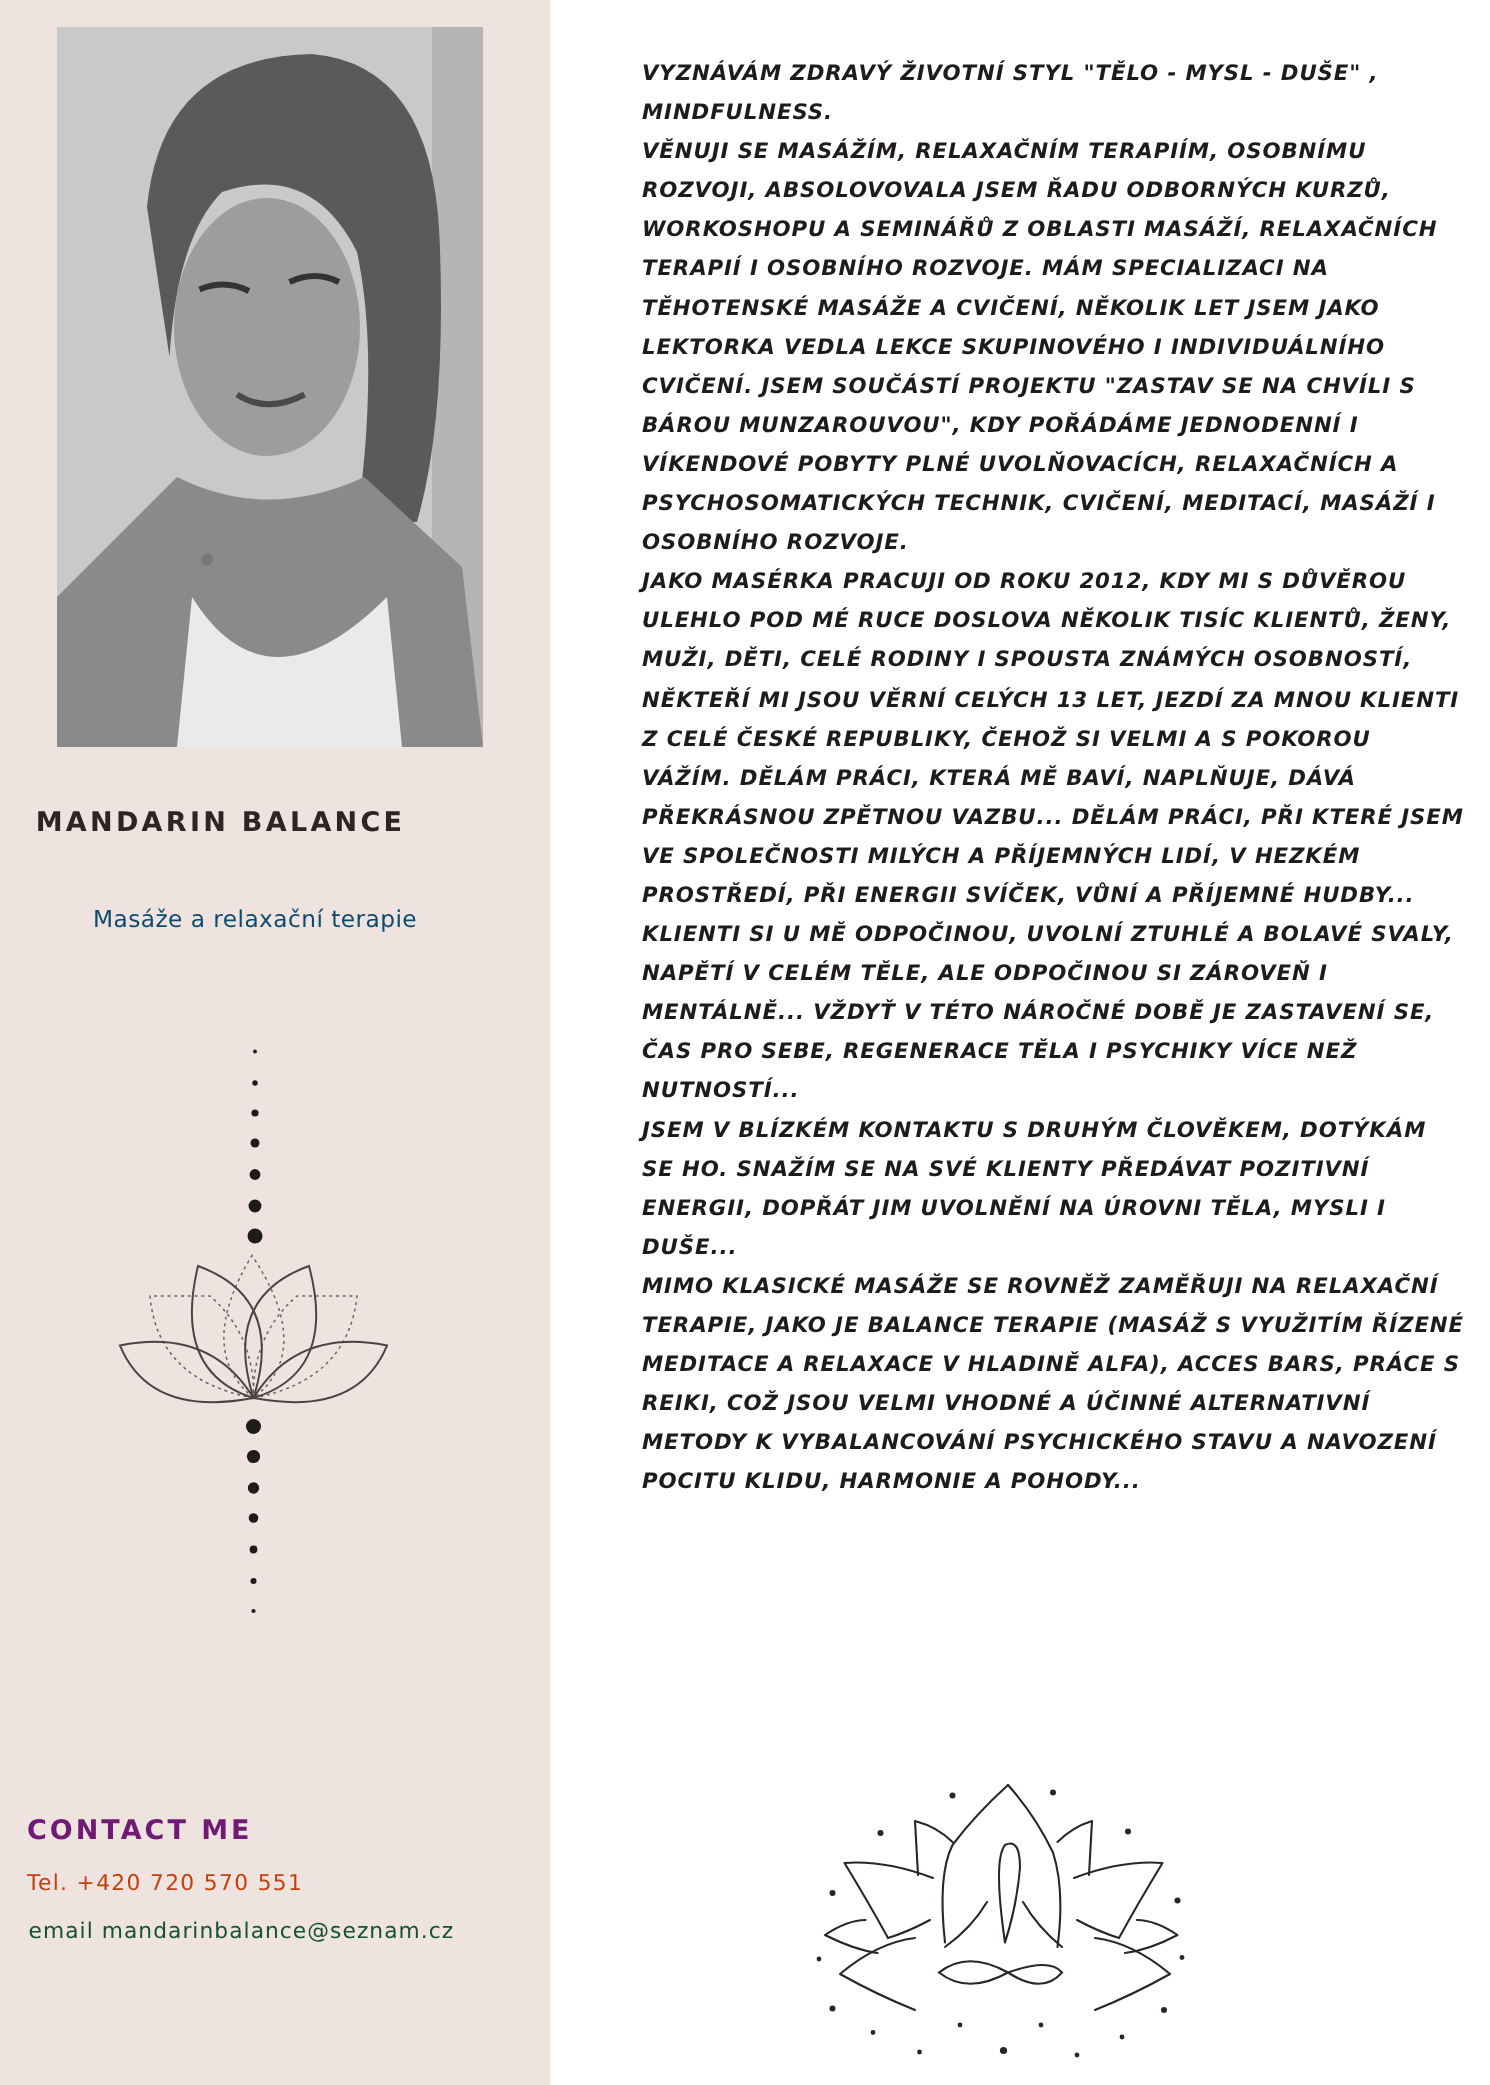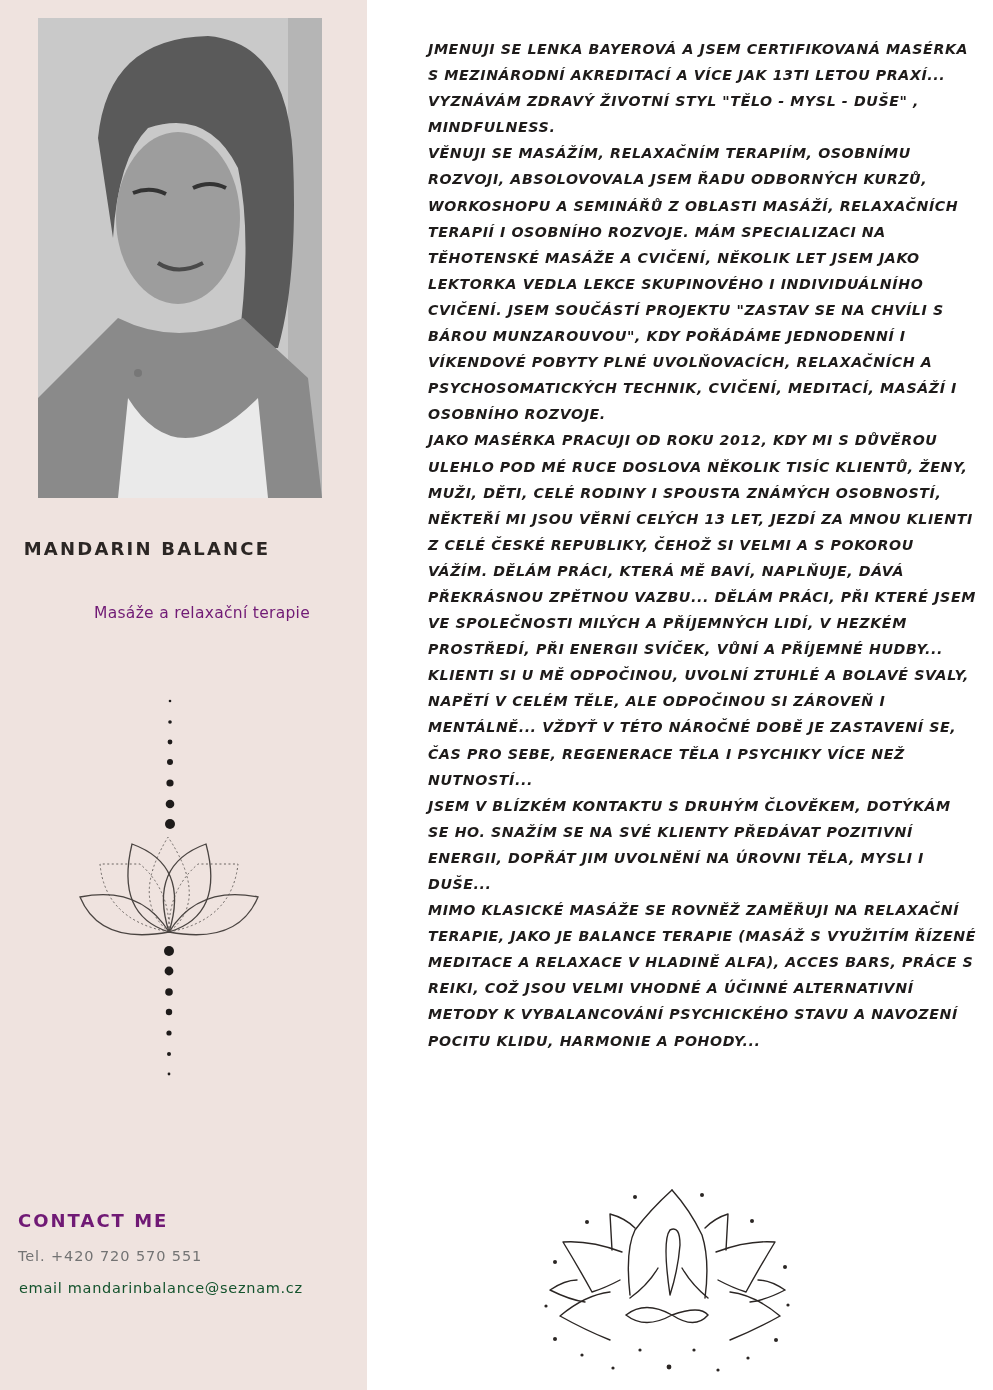--- a/index.html
+++ b/index.html
@@ -6,25 +6,25 @@
   body { width:993px; height:1390px; position:relative; background:#ffffff; overflow:hidden;
          font-family:"DejaVu Sans", sans-serif; }
   .sidebar { position:absolute; left:0; top:0; width:367px; height:1390px; background:#efe3df; }
   .photo { position:absolute; left:38px; top:18px; width:284px; height:480px; overflow:hidden;
            background:linear-gradient(160deg,#d4d4d4 0%,#b8b8b8 40%,#9a9a9a 100%); }
   .photo svg { width:100%; height:100%; display:block; }
   .brand { position:absolute; left:0; width:294px; top:538px; text-align:center;
            font-family:"DejaVu Sans", sans-serif; font-weight:bold; font-size:18px;
            letter-spacing:2.2px; color:#2b2624; }
   .tagline { position:absolute; left:62px; top:604px; font-family:"DejaVu Sans", sans-serif;
-             font-size:15.5px; color:#701a75; letter-spacing:0.3px;margin-left:32px; }
+             font-size:15.5px; color:#0c4a6e; letter-spacing:0.3px; }
   .lotus-left { position:absolute; left:60px; top:680px; width:220px; height:400px; }
   .contact-title { position:absolute; left:18px; top:1210px; font-weight:bold; font-size:18px;
                    letter-spacing:2px; color:#701a75; }
-  .contact-phone { position:absolute; left:18px; top:1248px; font-size:14.5px; color:#737373; letter-spacing:0.9px; }
+  .contact-phone { position:absolute; left:18px; top:1248px; font-size:14.5px; color:#c2410c; letter-spacing:0.9px; }
   .contact-email { position:absolute; left:19px; top:1280px; font-size:14.5px; color:#14532d; letter-spacing:0.7px; }
   .bio { position:absolute; left:428px; top:36px; width:548px; font-family:"DejaVu Sans", sans-serif;
          font-weight:bold; font-style:italic; font-size:14.2px; line-height:26.1px; color:#1e1b1a;
          text-transform:uppercase; letter-spacing:0.6px; }
   .bio p { margin:0; white-space:pre-line; }
   .lotus-right { position:absolute; left:530px; top:1180px; width:260px; height:200px; }
 </style>
 </head>
 <body>
 
@@ -76,21 +76,20 @@
       <path d="M109 252 Q178 265 198 217 Q138 205 109 252 Z"></path>
     </g>
   </svg>
 
   <div class="contact-title">CONTACT ME</div>
   <div class="contact-phone">Tel. +420 720 570 551</div>
   <div class="contact-email">email mandarinbalance@seznam.cz</div>
 </div>
 
 <div class="bio">
-  <p>JMENUJI SE LENKA BAYEROVÁ A JSEM CERTIFIKOVANÁ MASÉRKA S MEZINÁRODNÍ AKREDITACÍ A VÍCE JAK 13TI LETOU PRAXÍ...</p>
   <p>VYZNÁVÁM ZDRAVÝ ŽIVOTNÍ STYL "TĚLO - MYSL - DUŠE" , MINDFULNESS.</p>
   <p> VĚNUJI SE MASÁŽÍM, RELAXAČNÍM TERAPIÍM, OSOBNÍMU ROZVOJI, ABSOLOVOVALA JSEM ŘADU ODBORNÝCH KURZŮ, WORKOSHOPU A SEMINÁŘŮ Z OBLASTI MASÁŽÍ, RELAXAČNÍCH TERAPIÍ I OSOBNÍHO ROZVOJE. MÁM SPECIALIZACI NA TĚHOTENSKÉ MASÁŽE A CVIČENÍ, NĚKOLIK LET JSEM JAKO LEKTORKA VEDLA LEKCE SKUPINOVÉHO I INDIVIDUÁLNÍHO CVIČENÍ. JSEM SOUČÁSTÍ PROJEKTU "ZASTAV SE NA CHVÍLI S BÁROU MUNZAROUVOU", KDY POŘÁDÁME JEDNODENNÍ I VÍKENDOVÉ POBYTY PLNÉ UVOLŇOVACÍCH, RELAXAČNÍCH A PSYCHOSOMATICKÝCH TECHNIK, CVIČENÍ, MEDITACÍ, MASÁŽÍ I OSOBNÍHO ROZVOJE.</p>
   <p>JAKO MASÉRKA PRACUJI OD ROKU 2012, KDY MI S DŮVĚROU ULEHLO POD MÉ RUCE DOSLOVA NĚKOLIK TISÍC KLIENTŮ, ŽENY, MUŽI, DĚTI, CELÉ RODINY I SPOUSTA ZNÁMÝCH OSOBNOSTÍ, NĚKTEŘÍ MI JSOU VĚRNÍ CELÝCH 13 LET, JEZDÍ ZA MNOU KLIENTI Z CELÉ ČESKÉ REPUBLIKY, ČEHOŽ SI VELMI A S POKOROU VÁŽÍM. DĚLÁM PRÁCI, KTERÁ MĚ BAVÍ, NAPLŇUJE, DÁVÁ PŘEKRÁSNOU ZPĚTNOU VAZBU... DĚLÁM PRÁCI, PŘI KTERÉ JSEM VE SPOLEČNOSTI MILÝCH A PŘÍJEMNÝCH LIDÍ, V HEZKÉM PROSTŘEDÍ, PŘI ENERGII SVÍČEK, VŮNÍ A PŘÍJEMNÉ HUDBY... KLIENTI SI U MĚ ODPOČINOU, UVOLNÍ ZTUHLÉ A BOLAVÉ SVALY, NAPĚTÍ V CELÉM TĚLE, ALE ODPOČINOU SI ZÁROVEŇ I MENTÁLNĚ... VŽDYŤ V TÉTO NÁROČNÉ DOBĚ JE ZASTAVENÍ SE, ČAS PRO SEBE, REGENERACE TĚLA I PSYCHIKY VÍCE NEŽ NUTNOSTÍ...</p>
   <p> JSEM V BLÍZKÉM KONTAKTU S DRUHÝM ČLOVĚKEM, DOTÝKÁM SE HO. SNAŽÍM SE NA SVÉ KLIENTY PŘEDÁVAT POZITIVNÍ ENERGII, DOPŘÁT JIM UVOLNĚNÍ NA ÚROVNI TĚLA, MYSLI I DUŠE...</p>
   <p> MIMO KLASICKÉ MASÁŽE SE ROVNĚŽ ZAMĚŘUJI NA RELAXAČNÍ TERAPIE, JAKO JE BALANCE TERAPIE (MASÁŽ S VYUŽITÍM ŘÍZENÉ MEDITACE A RELAXACE V HLADINĚ ALFA), ACCES BARS, PRÁCE S REIKI, COŽ JSOU VELMI VHODNÉ A ÚČINNÉ ALTERNATIVNÍ METODY K VYBALANCOVÁNÍ PSYCHICKÉHO STAVU A NAVOZENÍ POCITU KLIDU, HARMONIE A POHODY...</p>
 </div>
 
 <svg class="lotus-right" viewBox="0 0 260 200">
   <g fill="none" stroke="#2b2624" stroke-width="1.4" stroke-linecap="round">
     <path d="M142 10 Q120 30 105 50 Q95 70 100 115"></path>

